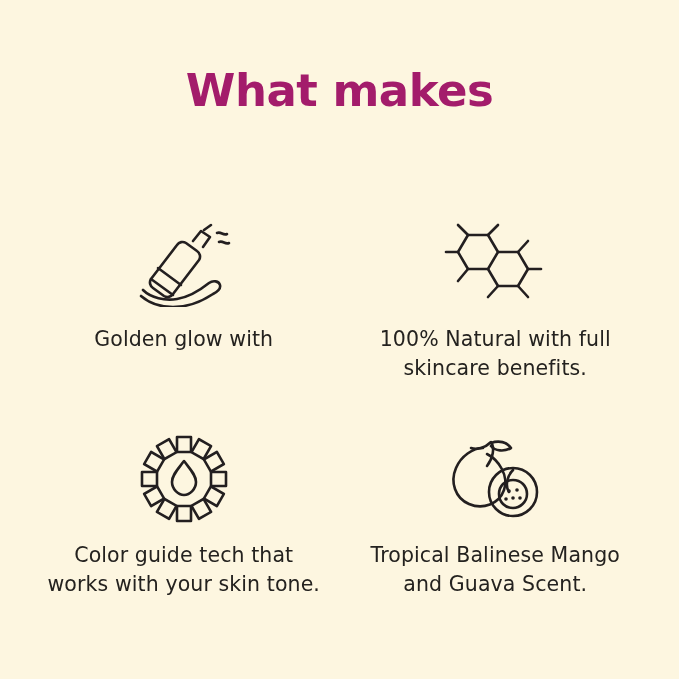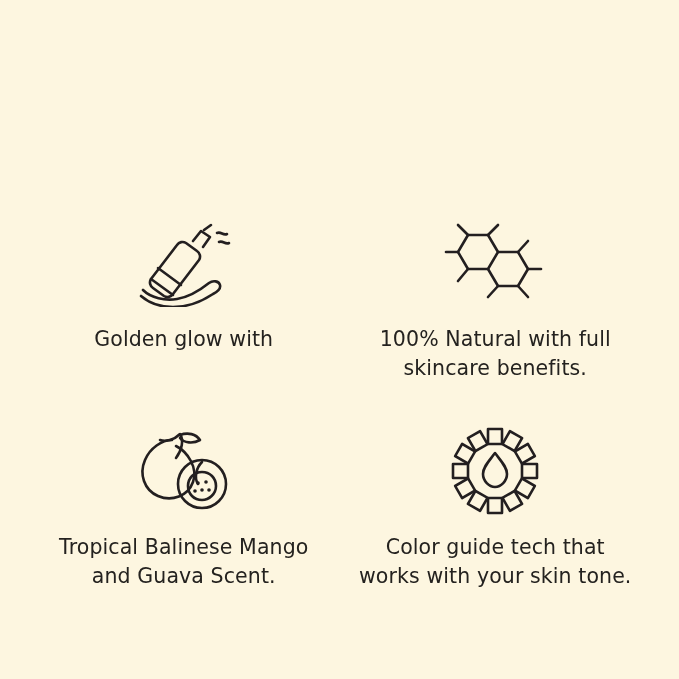--- a/index.html
+++ b/index.html
@@ -38,21 +38,21 @@
     white-space: nowrap;
   }
   .grid {
     position: absolute;
     top: 215px;
     left: 28px;
     width: 623px;
     display: grid;
     grid-template-columns: 1fr 1fr;
     grid-template-rows: 200px 200px;
-    row-gap: 8px;
+    row-gap: 16px;
   }
   .cell {
     display: flex;
     flex-direction: column;
     align-items: center;
     justify-content: flex-start;
   }
   .icon-wrap {
     height: 96px;
     display: flex;
@@ -76,20 +76,21 @@
     white-space: nowrap;
   }
   .cell-2 .caption, .cell-4 .caption { }
 </style>
 </head>
 <body>
 
 <div class="page">
 
   <div class="heading">
+    <span class="line">What makes</span>
   </div>
 
   <div class="grid">
 
     <div class="cell cell-1">
       <div class="icon-wrap">
         <svg width="106" height="88" viewBox="0 0 106 88" fill="none" stroke="#231f20" stroke-width="2.6" stroke-linecap="round" stroke-linejoin="round">
 
           <path d="M20 60 L46 26 C48 23 52 22 55 24 L66 32 C69 34 70 38 68 41 L42 75 C40 78 36 79 33 77 L22 69 C19 67 18 63 20 60 Z"></path>
 
@@ -127,46 +128,20 @@
           <path d="M56 65 L46 76"></path>
           <path d="M76 65 L86 76"></path>
         </svg>
       </div>
       <div class="caption">
         <span class="cline">100% Natural with full</span>
         <span class="cline">skincare benefits.</span>
       </div>
     </div>
 
-    <div class="cell cell-3">
-      <div class="icon-wrap">
-        <svg width="104" height="86" viewBox="0 0 104 86" fill="none" stroke="#231f20" stroke-width="2.6" stroke-linecap="round" stroke-linejoin="round">
-
-          <path d="M44 30 C50 22 52 12 48 6 C42 12 34 14 28 12"></path>
-          <path d="M40 12 C30 12 18 20 13 32 C7 46 12 62 26 68 C40 74 56 68 61 54 C66 40 56 24 44 18"></path>
-
-          <path d="M48 7 C56 4 64 6 68 12 C61 16 52 15 48 10"></path>
-
-          <circle cx="70" cy="56" r="24"></circle>
-          <path d="M70 34 C64 40 62 50 66 56"></path>
-
-          <path d="M70 44 C78 44 84 50 84 58 C84 66 77 72 70 72 C62 72 56 66 56 58 C56 50 62 44 70 44 Z"></path>
-          <circle cx="66" cy="55" r="1.8" fill="#231f20" stroke="none"></circle>
-          <circle cx="74" cy="54" r="1.8" fill="#231f20" stroke="none"></circle>
-          <circle cx="70" cy="62" r="1.8" fill="#231f20" stroke="none"></circle>
-          <circle cx="63" cy="63" r="1.8" fill="#231f20" stroke="none"></circle>
-          <circle cx="77" cy="62" r="1.8" fill="#231f20" stroke="none"></circle>
-        </svg>
-      </div>
-      <div class="caption">
-        <span class="cline">Tropical Balinese Mango</span>
-        <span class="cline">and Guava Scent.</span>
-      </div>
-    </div>
-
     <div class="cell cell-4">
       <div class="icon-wrap">
         <svg width="96" height="96" viewBox="0 0 96 96" fill="none" stroke="#231f20" stroke-width="2.6" stroke-linecap="round" stroke-linejoin="round">
           <g>
 
             <g transform="translate(48,48)">
               <g>
                 <path d="M-7 -42 L7 -42 L7 -27 L-7 -27 Z"></path>
                 <path d="M-7 -42 L7 -42 L7 -27 L-7 -27 Z" transform="rotate(30)"></path>
                 <path d="M-7 -42 L7 -42 L7 -27 L-7 -27 Z" transform="rotate(60)"></path>
@@ -185,14 +160,40 @@
             <path d="M48 30 C54 38 60 44 60 51 C60 58 54 64 48 64 C42 64 36 58 36 51 C36 44 42 38 48 30 Z"></path>
           </g>
         </svg>
       </div>
       <div class="caption">
         <span class="cline">Color guide tech that</span>
         <span class="cline">works with your skin tone.</span>
       </div>
     </div>
 
+    <div class="cell cell-3">
+      <div class="icon-wrap">
+        <svg width="104" height="86" viewBox="0 0 104 86" fill="none" stroke="#231f20" stroke-width="2.6" stroke-linecap="round" stroke-linejoin="round">
+
+          <path d="M44 30 C50 22 52 12 48 6 C42 12 34 14 28 12"></path>
+          <path d="M40 12 C30 12 18 20 13 32 C7 46 12 62 26 68 C40 74 56 68 61 54 C66 40 56 24 44 18"></path>
+
+          <path d="M48 7 C56 4 64 6 68 12 C61 16 52 15 48 10"></path>
+
+          <circle cx="70" cy="56" r="24"></circle>
+          <path d="M70 34 C64 40 62 50 66 56"></path>
+
+          <path d="M70 44 C78 44 84 50 84 58 C84 66 77 72 70 72 C62 72 56 66 56 58 C56 50 62 44 70 44 Z"></path>
+          <circle cx="66" cy="55" r="1.8" fill="#231f20" stroke="none"></circle>
+          <circle cx="74" cy="54" r="1.8" fill="#231f20" stroke="none"></circle>
+          <circle cx="70" cy="62" r="1.8" fill="#231f20" stroke="none"></circle>
+          <circle cx="63" cy="63" r="1.8" fill="#231f20" stroke="none"></circle>
+          <circle cx="77" cy="62" r="1.8" fill="#231f20" stroke="none"></circle>
+        </svg>
+      </div>
+      <div class="caption">
+        <span class="cline">Tropical Balinese Mango</span>
+        <span class="cline">and Guava Scent.</span>
+      </div>
+    </div>
+
   </div>
 </div>
 
 </body></html>

